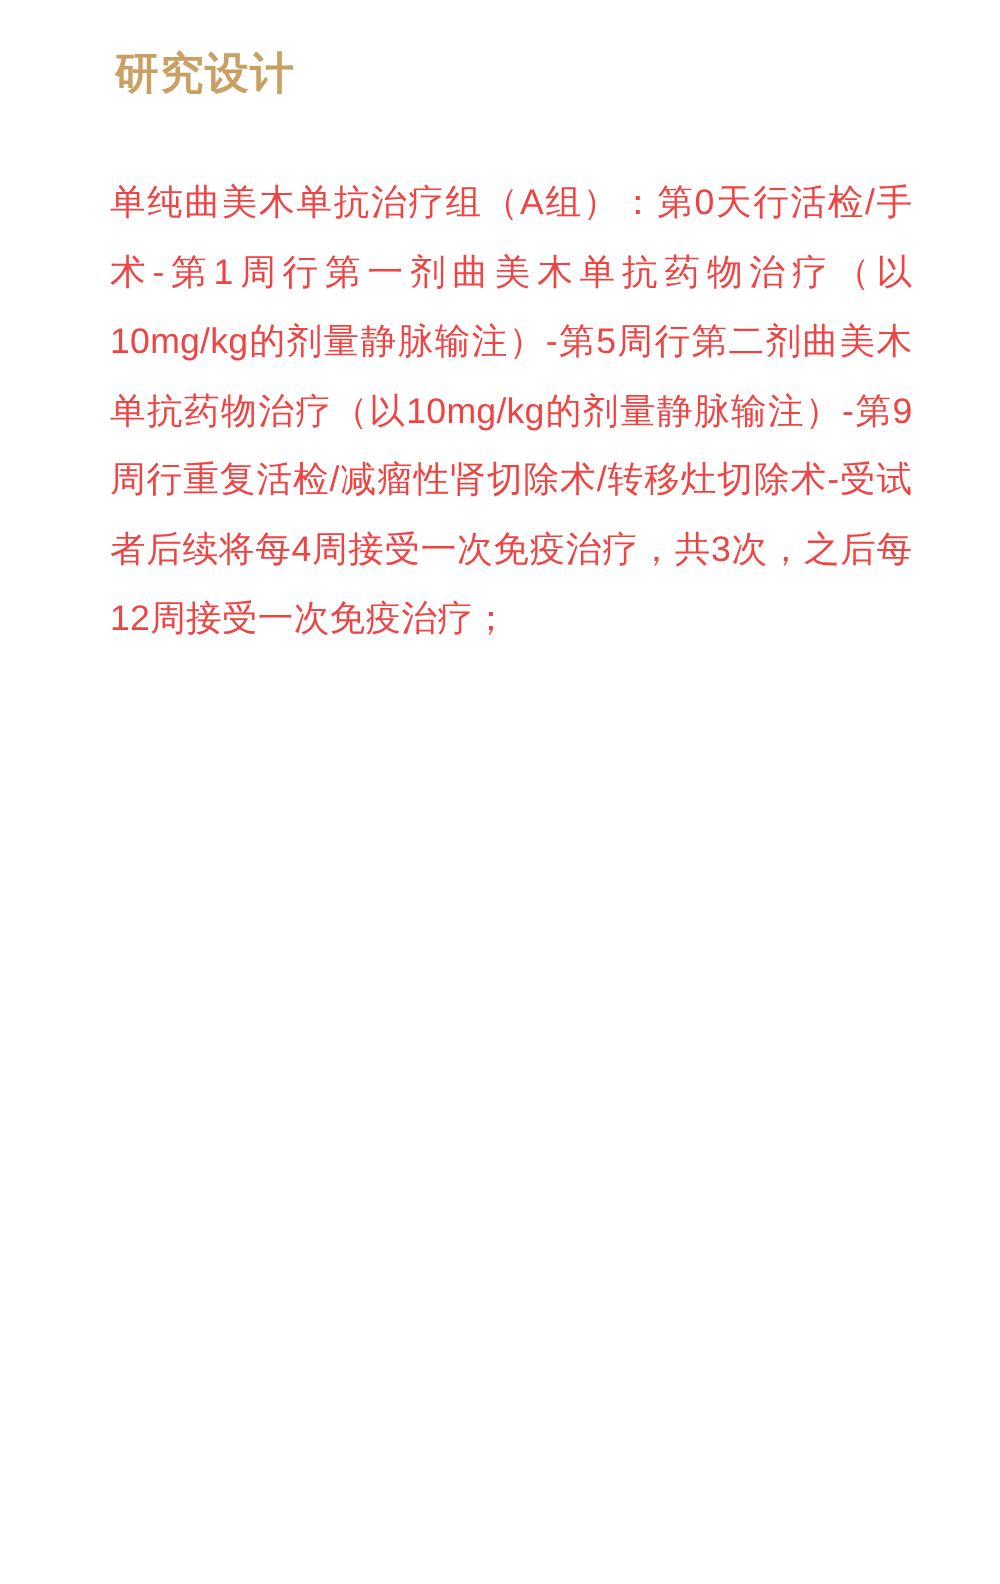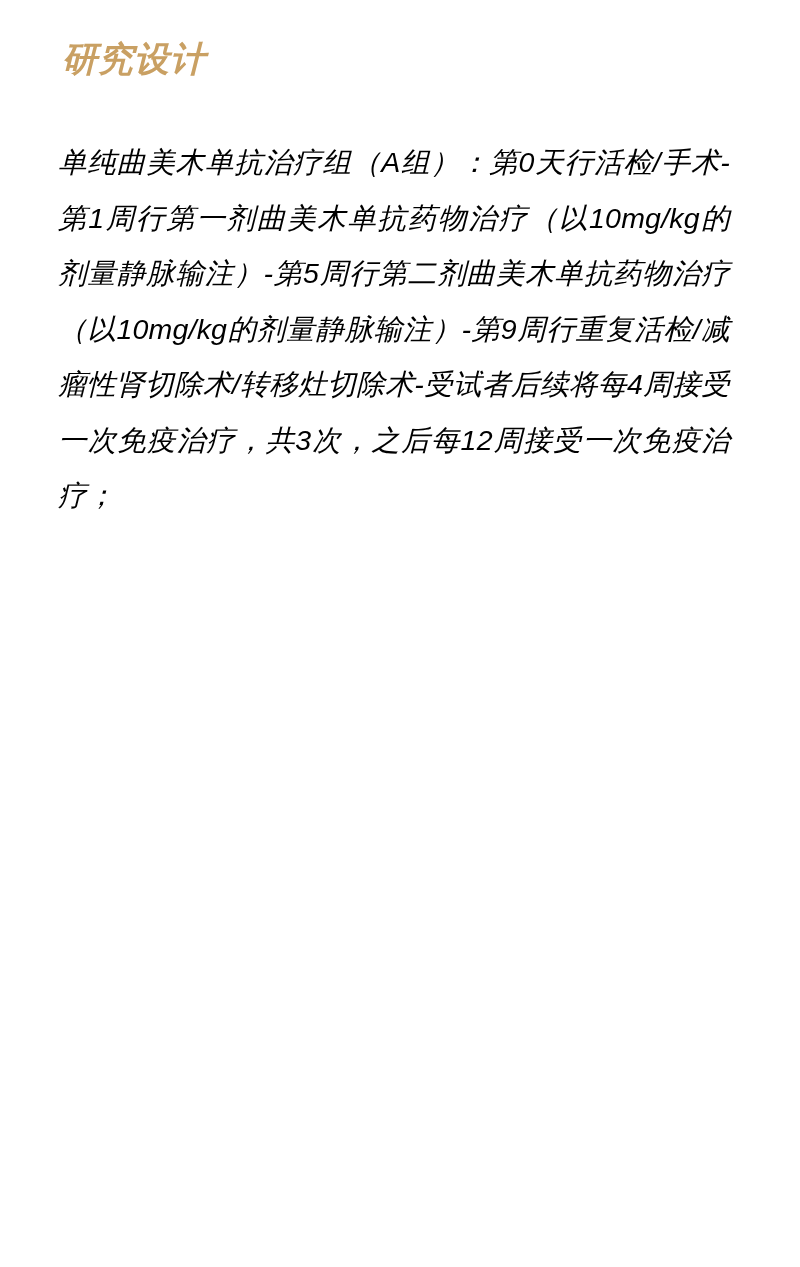--- a/index.html
+++ b/index.html
@@ -11,37 +11,36 @@
     width: 800px;
     height: 1267px;
     background: #ffffff;
     font-family: "Liberation Sans", "DejaVu Sans", sans-serif;
     -webkit-font-smoothing: antialiased;
   }
   .page {
     box-sizing: border-box;
     width: 800px;
     height: 1267px;
-    padding: 34px 58px 0 58px;
+    padding: 34px 58px 0 88px;
     background: #ffffff;
-    font-style: italic;
   }
   .section-title {
     font-size: 35px;
     font-weight: 700;
     color: #c9a063;
     letter-spacing: 1px;
     line-height: 1.4;
     margin: 0 0 52px 4px;
     font-family: "DejaVu Serif", "Liberation Serif", serif;
   }
   .body-block {
     font-size: 28.5px;
     line-height: 1.95;
-    color: #000000;
+    color: #ef4444;
     letter-spacing: 0.2px;
     text-align: justify;
     text-justify: inter-ideograph;
     margin: 0 12px 46px 0;
     word-break: break-word;
   }
   .body-block:last-child {
     margin-bottom: 0;
   }
 </style>

